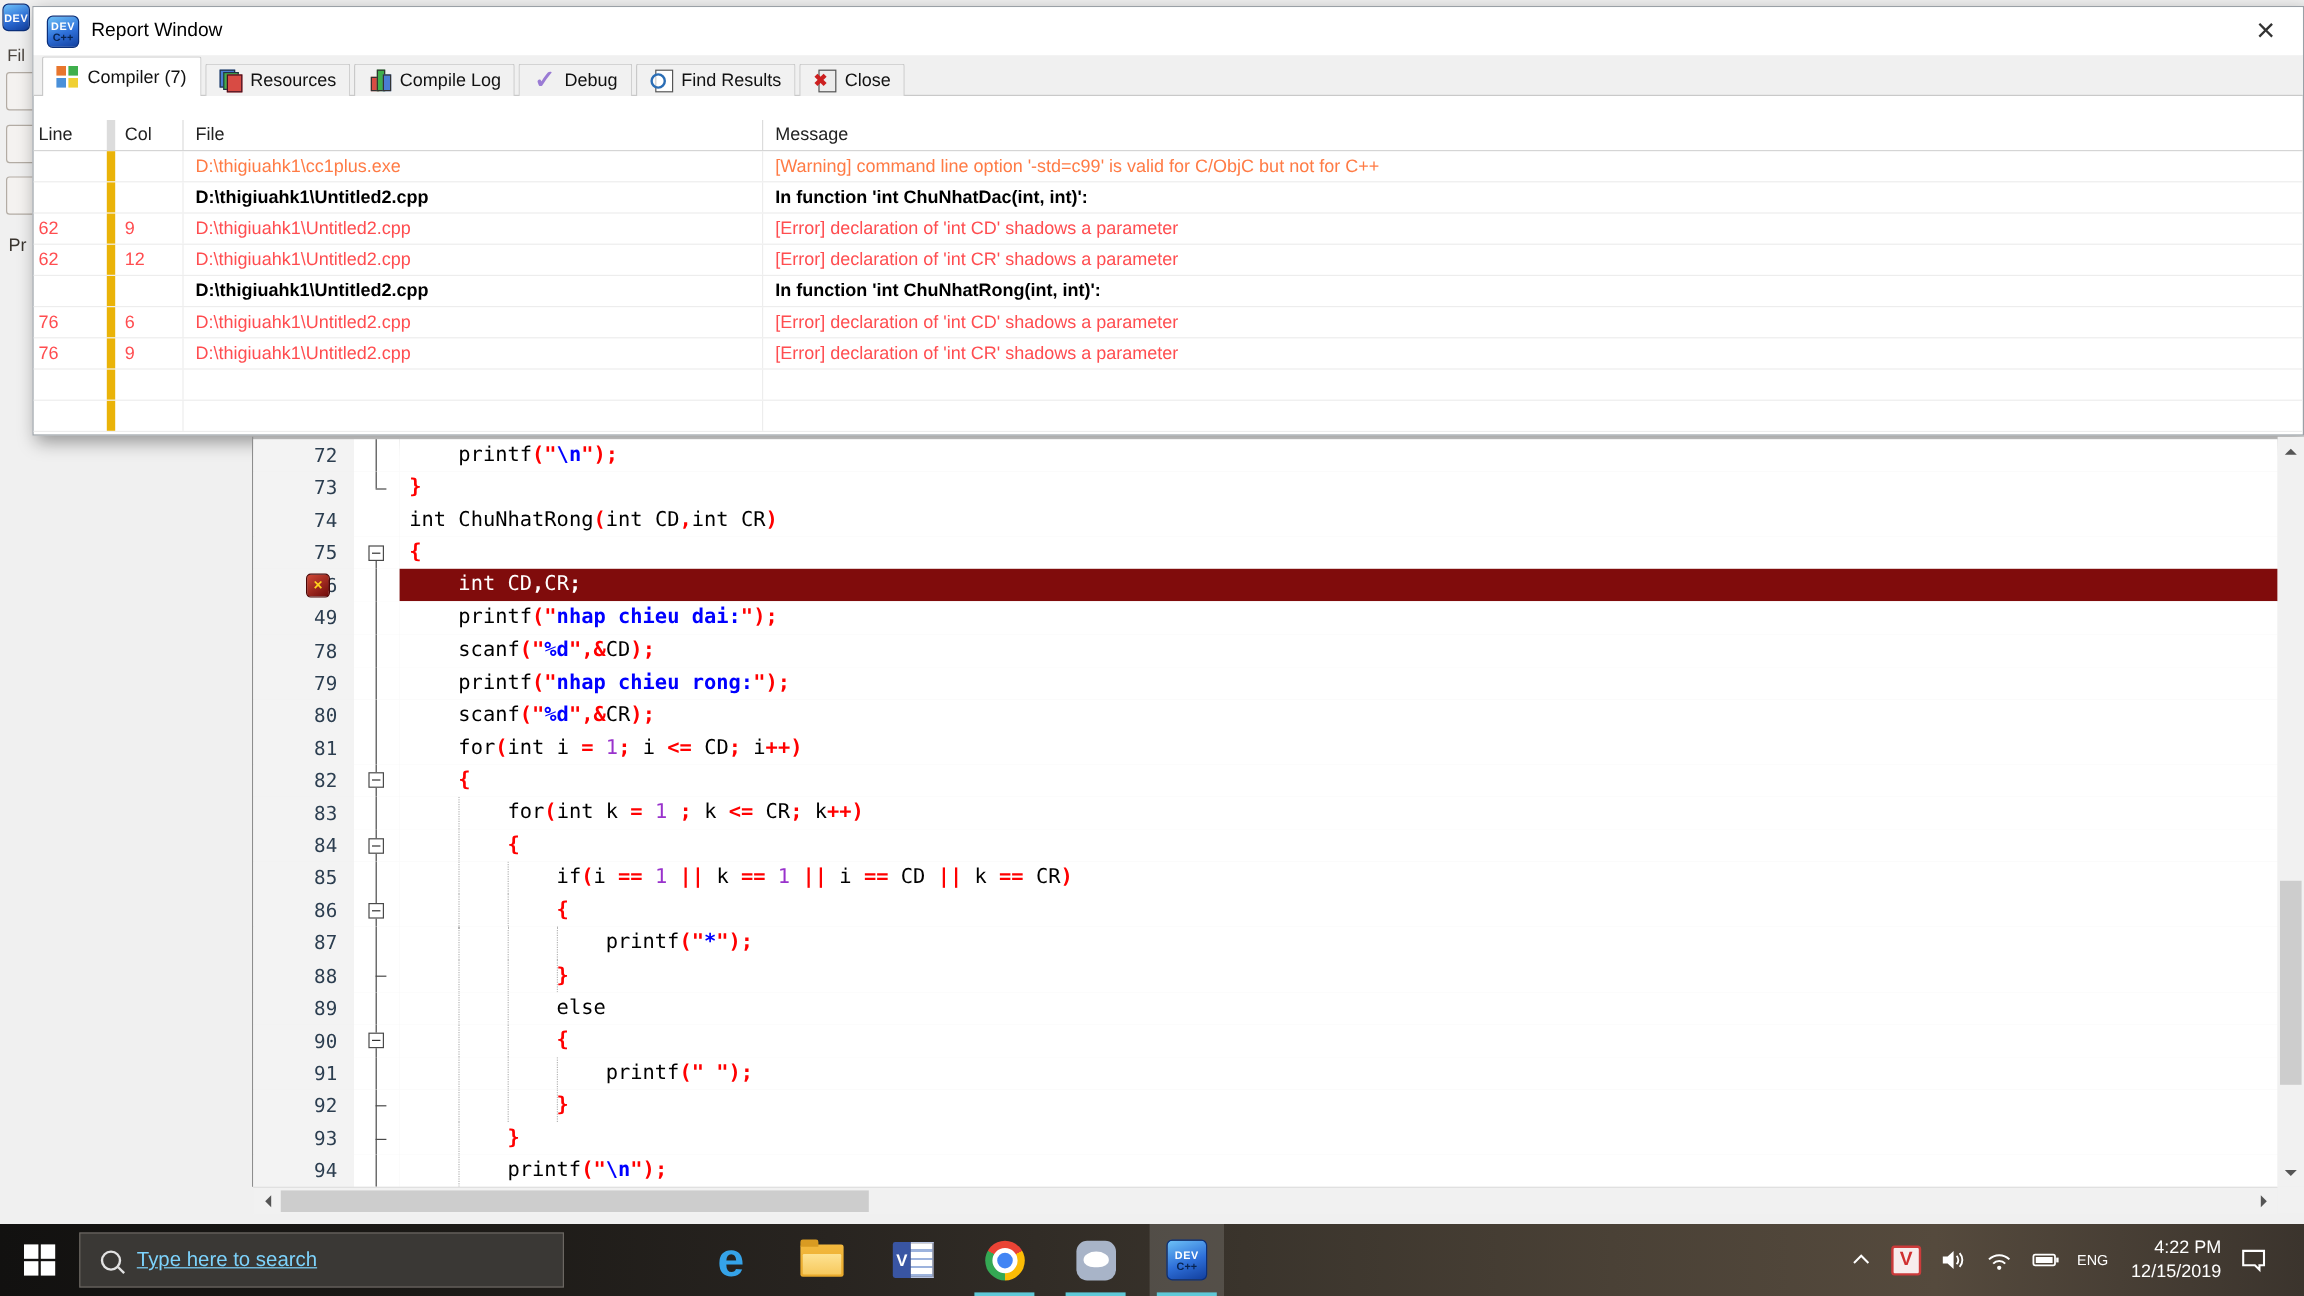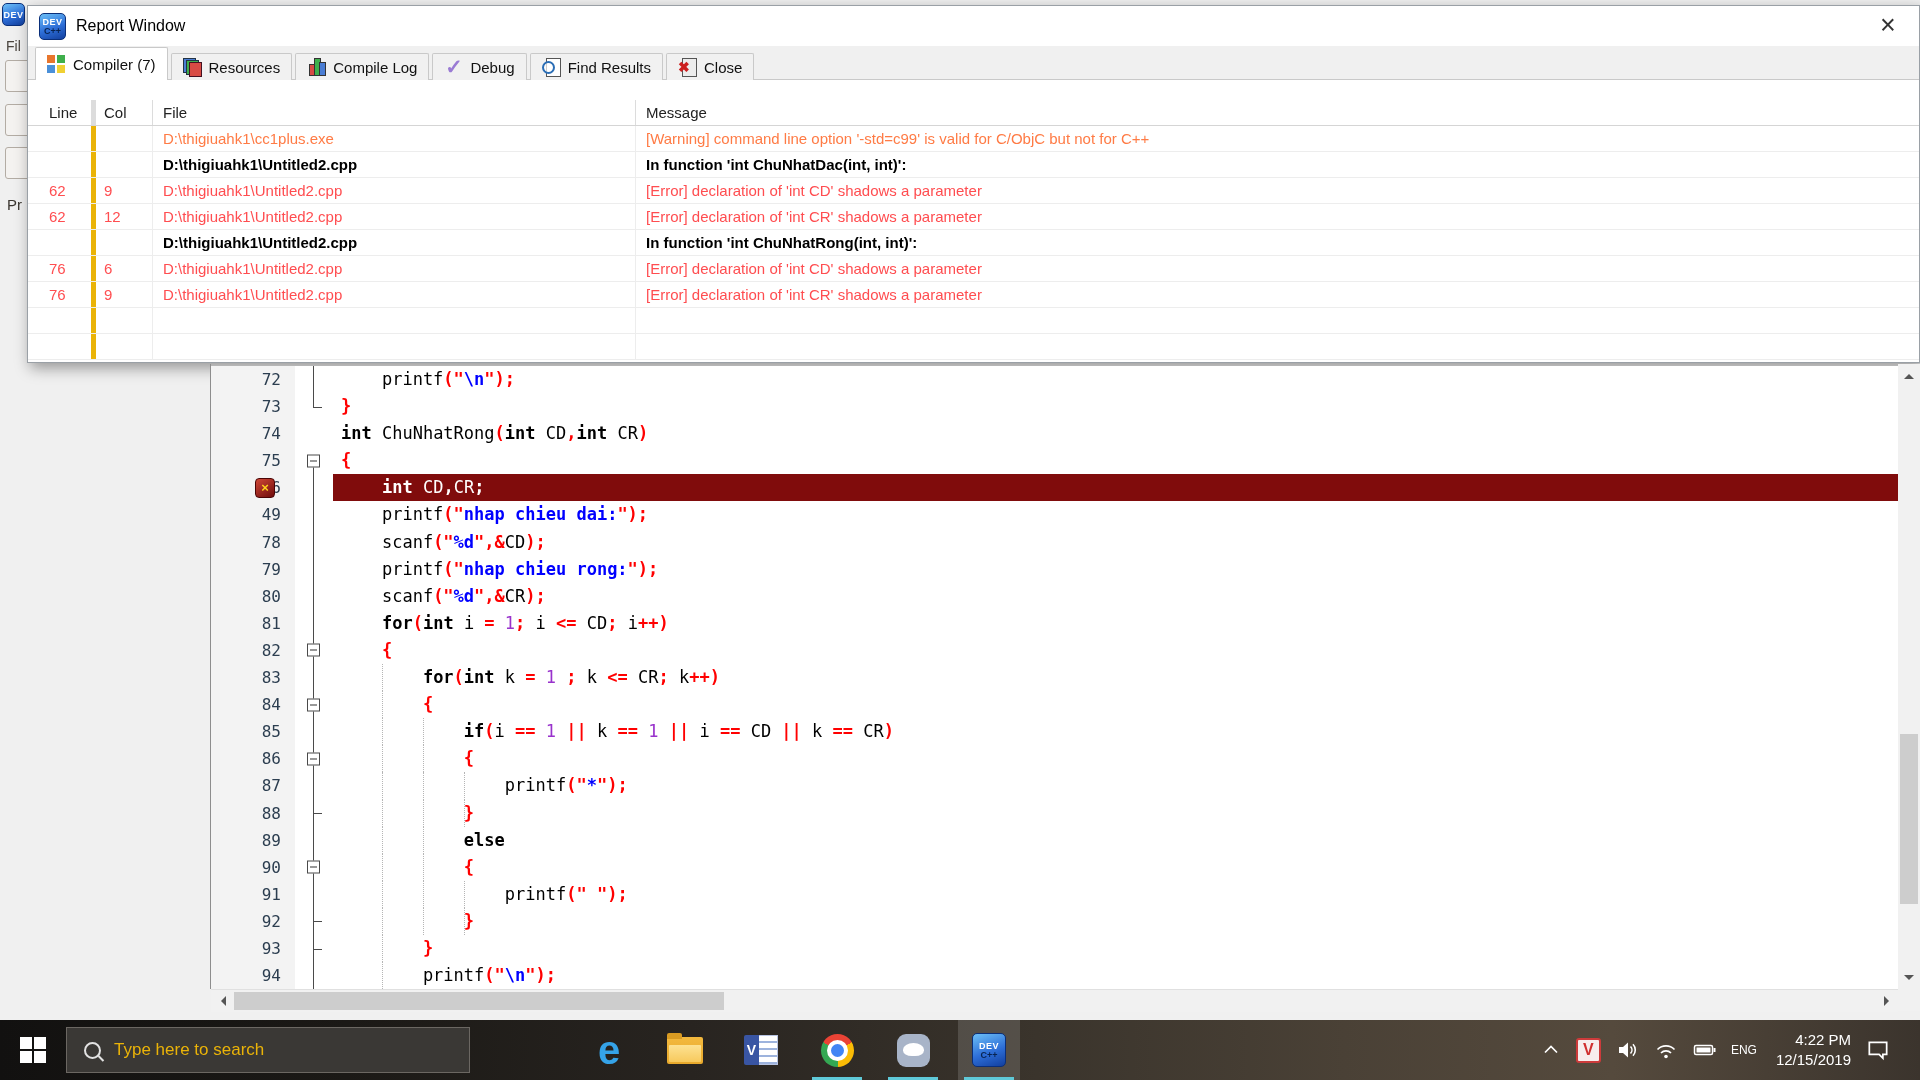--- a/index.html
+++ b/index.html
@@ -49,21 +49,21 @@
   .ti-debug{color:#9a7bd4;font-size:21px;font-weight:bold;line-height:18px;text-align:center;}
   .ti-find::before{content:"";position:absolute;right:0;top:0;width:13px;height:17px;background:#fefefe;border:1px solid #555;}
   .ti-find::after{content:"";position:absolute;left:0;bottom:3px;width:9px;height:9px;border:2px solid #2a6db5;border-radius:50%;background:rgba(255,255,255,.7);}
   .ti-close::before{content:"";position:absolute;right:0;top:0;width:13px;height:17px;background:#ececec;border:1px solid #555;}
   .ti-close::after{content:"✖";position:absolute;left:0;top:1px;font-size:14px;color:#cc1f1f;font-weight:bold;}
 
   
   .rw-table{margin-top:20px;font-size:15px;}
   .trow{display:grid;grid-template-columns:68px 57px 483px 1fr;height:25px;align-items:center;border-bottom:1px solid #ededed;}
   .trow span{height:100%;display:flex;align-items:center;overflow:hidden;white-space:nowrap;box-sizing:border-box;}
-  .trow span:nth-child(1){padding-left:21px;border-right:5px solid #eab308;}
+  .trow span:nth-child(1){padding-left:4px;border-right:7px solid #eab308;}
   .trow span:nth-child(2){padding-left:8px;border-right:1px solid #ededed;}
   .trow span:nth-child(3){padding-left:10px;border-right:1px solid #ededed;}
   .trow span:nth-child(4){padding-left:10px;}
   .thead{border-bottom:1px solid #d5d5d5;color:#222;}
   .thead span{border-right-color:#dcdcdc !important;}
   .trow.warning{color:#ff7b45;}
   .trow.error{color:#ff4d50;}
   .trow.context{color:#000;font-weight:bold;}
 
   
@@ -80,21 +80,21 @@
   .fold::before{content:"";position:absolute;left:18px;top:0;bottom:0;width:1px;background:#4a4a4a;}
   .fold-none::before{display:none;}
   .fold-start::before{top:50%;}
   .fold-corner::before{bottom:50%;}
   .fold-corner::after,.fold-tick::after{content:"";position:absolute;left:18px;top:50%;width:9px;height:1px;background:#4a4a4a;}
   .fold-box::after{content:"";position:absolute;left:12px;top:50%;transform:translateY(-50%);width:13px;height:13px;
       background:#fff linear-gradient(#333,#333) center/7px 1px no-repeat;border:1px solid #4a4a4a;box-sizing:border-box;}
   .code{flex:1;background:#fff;font-family:"DejaVu Sans Mono",monospace;font-size:17px;line-height:27.1px;
       white-space:pre;position:relative;padding-left:8px;color:#000;overflow:hidden;}
   .guide{position:absolute;top:0;bottom:0;border-left:1px dotted #b5b5b5;}
-  .t-k{font-weight:bold;color:#000;}
+  .t-k{font-weight:normal;color:#000;}
   .t-p{color:#000;text-align:right;}
   .t-o{color:#ff0000;font-weight:bold;}
   .t-s{color:#0000ff;font-weight:bold;}
   .t-n{color:#9932cc;}
   .line.hl .code{background:#800c0c;}
   .line.hl .code span{color:#fff;}
 
   
   #vscroll{position:absolute;right:0;top:0;width:22px;height:625px;background:#f1f1f1;}
   #hscroll{position:absolute;left:211px;top:625px;width:1687px;height:22px;background:#f1f1f1;border-top:1px solid #e0e0e0;}
@@ -109,21 +109,21 @@
 
   
   #taskbar{position:absolute;left:0;top:1020px;width:1920px;height:60px;display:flex;align-items:center;
      background:linear-gradient(90deg,#121110 0%,#1b1916 18%,#282420 36%,#3a342c 54%,#4a4136 70%,#554a3d 84%,#3b342d 100%);}
   .tb-start{width:66px;height:60px;border:none;background:none;display:flex;align-items:center;justify-content:center;padding:0;}
   .win-flag{display:grid;grid-template-columns:12px 12px;grid-template-rows:12px 12px;gap:2px;}
   .win-flag i{background:#fff;}
   .tb-search{width:404px;height:46px;background:#3a3835;border:1px solid #6b6762;display:flex;align-items:center;box-sizing:border-box;}
   .magnifier{width:13px;height:13px;border:2px solid #e2e2e2;border-radius:50%;position:relative;margin:0 13px 0 17px;flex:none;}
   .magnifier::after{content:"";position:absolute;width:2px;height:7px;background:#e2e2e2;transform:rotate(-45deg);right:-3px;bottom:-5px;}
-  .tb-search-text{color:#eab308;font-size:17px;}
+  .tb-search-text{color:#7dd3fc;font-size:17px;text-decoration:underline;}
   .tb-apps{display:flex;margin-left:108px;}
   .tb-app{width:62px;height:60px;margin-right:14px;border:none;background:none;display:flex;align-items:center;justify-content:center;position:relative;padding:0;}
   .tb-app.active{background:rgba(255,255,255,.14);}
   .tb-app .underline{position:absolute;left:6px;right:6px;bottom:0;height:3px;background:#5fc9d8;}
   .edge-e{font-size:40px;font-weight:bold;color:#35a3e8;line-height:40px;}
   .folder{width:36px;height:27px;background:linear-gradient(#f3b93e,#e8a92c);border-radius:2px;position:relative;}
   .folder::before{content:"";position:absolute;left:0;top:-4px;width:15px;height:6px;background:#d99b22;border-radius:2px 2px 0 0;}
   .folder::after{content:"";position:absolute;left:2px;right:2px;top:8px;bottom:2px;background:linear-gradient(#fde292,#f7c95d);border-radius:1px;}
   .visio{width:34px;height:30px;display:flex;}
   .visio b{width:15px;background:#3955a3;color:#fff;font-size:14px;display:flex;align-items:center;justify-content:center;border-radius:2px 0 0 2px;}

